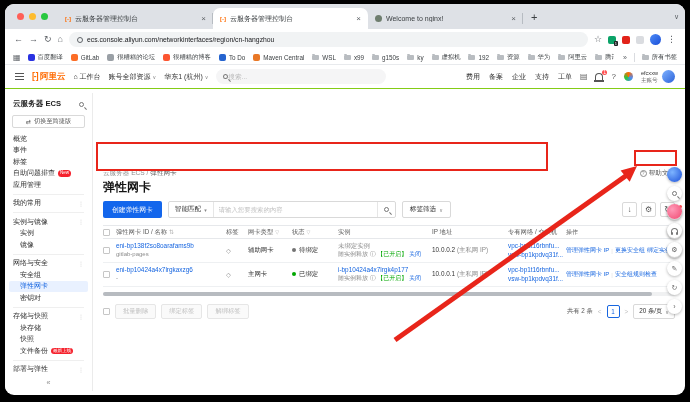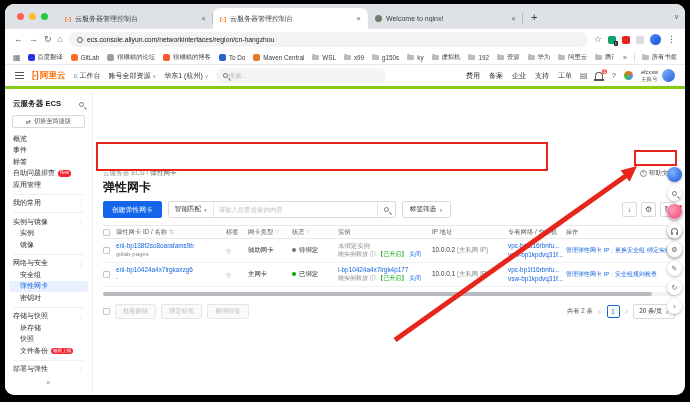--- a/index.html
+++ b/index.html
@@ -40,21 +40,21 @@
   .panel-ic{color:#5f6368;font-size:8px;}
   #bookmarks{display:flex;align-items:center;gap:8px;overflow:hidden;}
   .bm{display:flex;align-items:center;gap:3px;white-space:nowrap;}
   .site-ico{width:7px;height:7px;border-radius:2px;flex:none;}
   .folder-ico{width:7px;height:5px;background:#b9bdc1;border-radius:1px;position:relative;flex:none;}
   .folder-ico::before{content:"";position:absolute;top:-1px;left:0;width:3px;height:1px;background:#b9bdc1;border-radius:1px 1px 0 0;}
   .bm-more{color:#5f6368;font-size:7px;margin-left:2px;}
   .allbm{display:flex;align-items:center;gap:3px;border-left:1px solid #dadce0;padding-left:7px;white-space:nowrap;}
 
   
-  .console-nav{height:24px;background:#fff;border-bottom:3px solid #84cc16;display:flex;align-items:center;gap:8px;padding:0 10px;flex:none;font-size:7px;color:#333;}
+  .console-nav{height:24px;background:#fff;border-bottom:1px solid #84cc16;display:flex;align-items:center;gap:8px;padding:0 10px;flex:none;font-size:7px;color:#333;}
   .hamburger{width:9px;height:7px;border-top:1.4px solid #555;border-bottom:1.4px solid #555;position:relative;}
   .hamburger::after{content:"";position:absolute;left:0;right:0;top:1.6px;height:1.4px;background:#555;}
   .logo{color:#ff6a00;font-weight:bold;font-size:8.5px;white-space:nowrap;}
   .logo .mark{letter-spacing:-1px;}
   .tn-item{display:flex;align-items:center;gap:2px;white-space:nowrap;color:#333;}
   .tn-caret{font-size:5px;color:#888;}
   .tn-search{flex:1;max-width:170px;height:15px;background:#f5f5f6;border-radius:8px;display:flex;align-items:center;padding:0 7px;color:#b3b3b3;font-size:6.6px;}
   .tn-search input{border:none;outline:none;background:transparent;width:100%;font-size:6.6px;color:#333;}
   .tn-search input::placeholder{color:#b9b9b9;}
   .tn-right{margin-left:auto;display:flex;align-items:center;gap:8px;}

